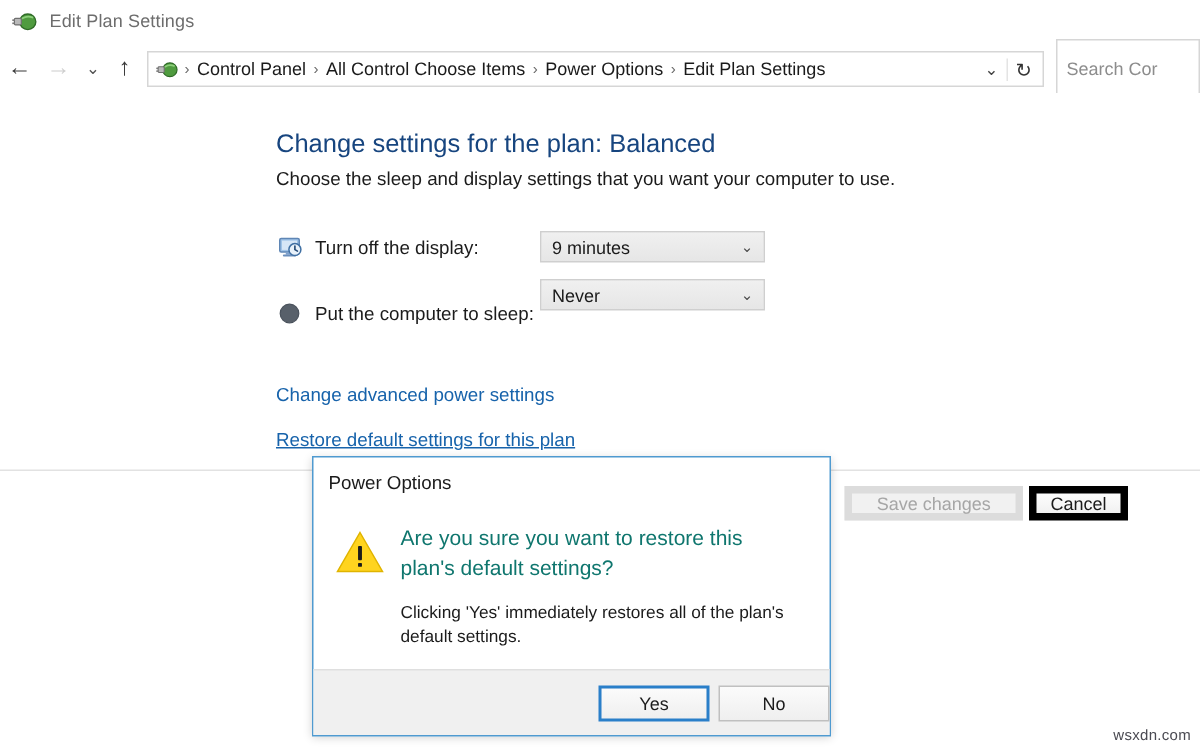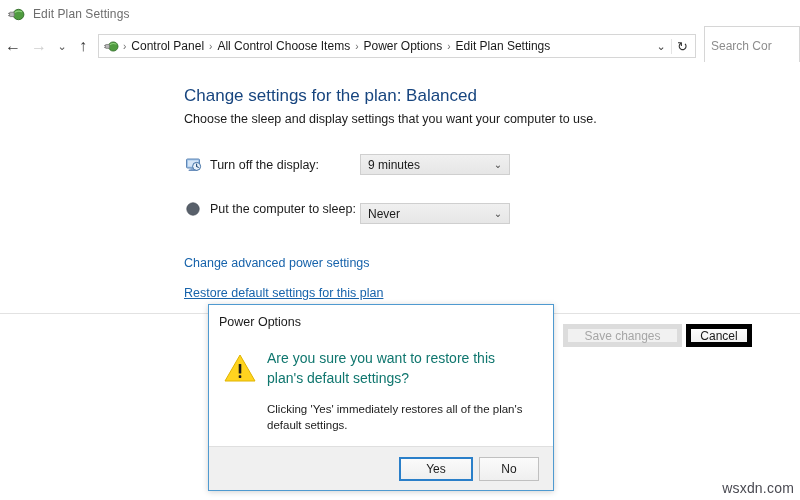--- a/index.html
+++ b/index.html
@@ -148,21 +148,21 @@
     position: absolute;
     width: 150px; height: 21px;
     background: linear-gradient(180deg,#f0f0f0 0%,#e6e6e6 100%);
     border: 1px solid #cfcfcf;
     display: flex; align-items: center;
     padding-left: 7px;
     font-size: 12px;
     color: #1b1b1b;
   }
   .combo.c1 { left: 360px; top: 92px; }
-  .combo.c2 { left: 360px; top: 141px; }
+  .combo.c2 { left: 360px; top: 124px; }
   .combo .val { flex: 1 1 auto; white-space: nowrap; }
   .combo .arrow {
     width: 22px; text-align: center;
     font-size: 10px; color: #4a4a4a;
   }
 
   .link {
     position: absolute;
     left: 184px;
     font-size: 12.5px;
@@ -252,39 +252,39 @@
     position: absolute;
     left: 0; bottom: 0;
     width: 100%; height: 44px;
     background: #f0f0f0;
     border-top: 1px solid #dfdfdf;
   }
   .dlg-btn {
     position: absolute;
     top: 10px;
     height: 24px;
-    width: 60px;
+    width: 74px;
     font-size: 12px;
     color: #1b1b1b;
     display: flex; align-items: center; justify-content: center;
     background: linear-gradient(180deg,#fbfbfb 0%,#efefef 100%);
     border: 1px solid #c0c0c0;
   }
   .dlg-btn.yes {
     left: 190px;
     border: 2px solid #2a7fc9;
     width: 74px;
   }
   .dlg-btn.no { left: 270px; }
 
   
   .watermark {
     position: absolute;
     right: 6px; bottom: 4px;
-    font-size: 14px;
+    font-size: 10px;
     color: #4a4a52;
     letter-spacing: 0.2px;
   }
 </style>
 </head>
 <body>
 
 <div id="app">
 
   <div class="titlebar">

